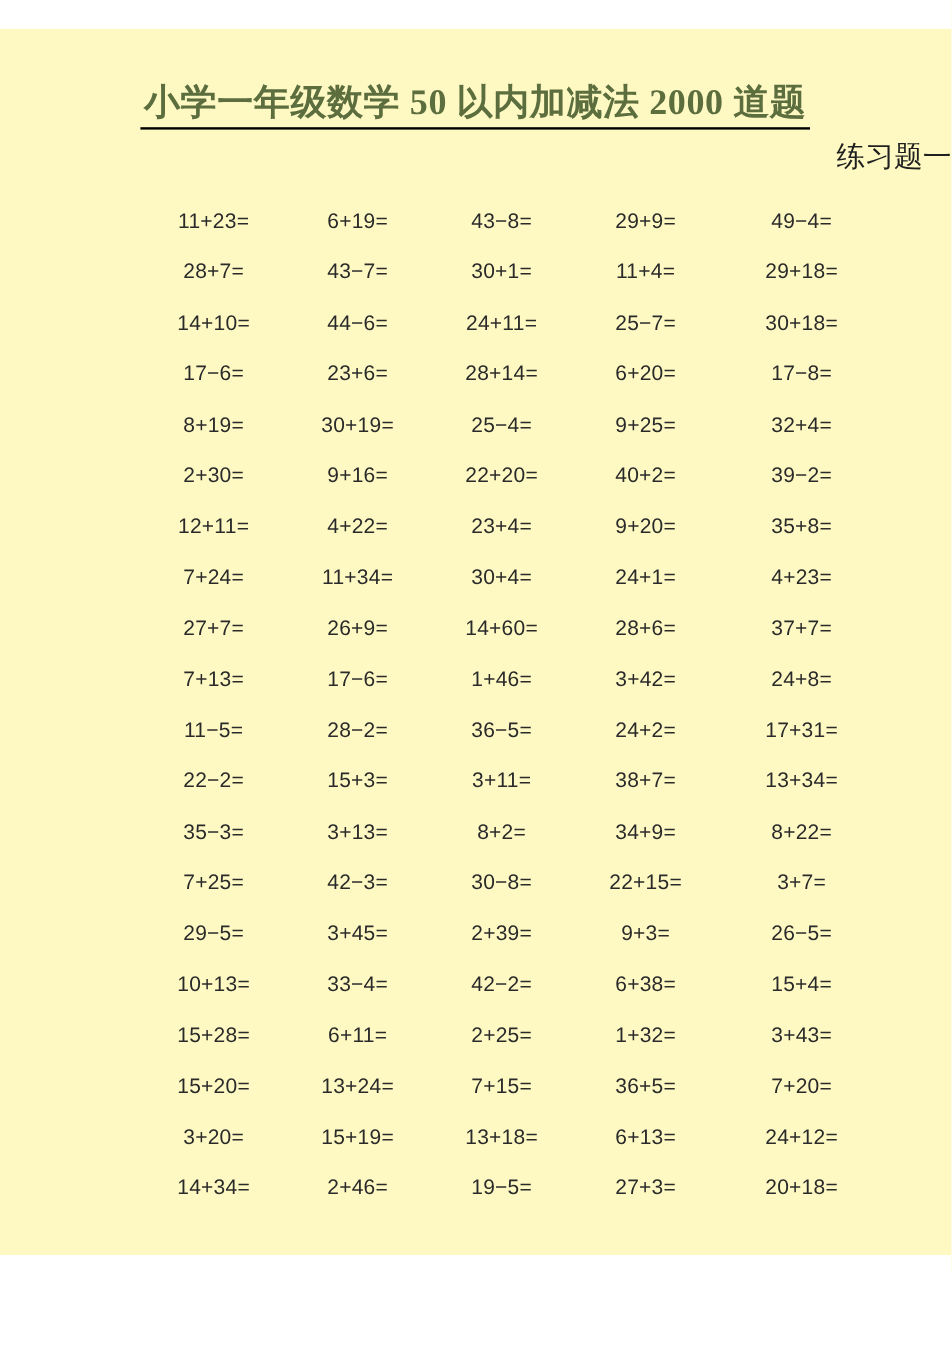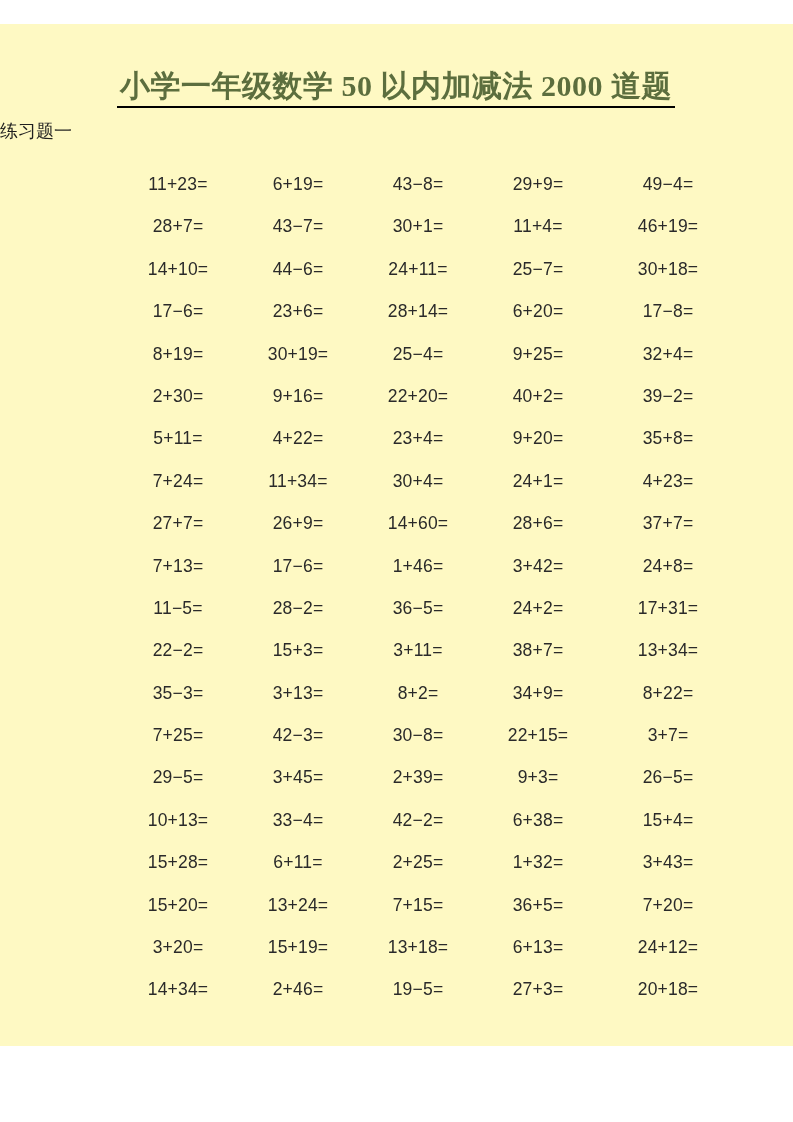--- a/index.html
+++ b/index.html
@@ -27,22 +27,22 @@
     font-family: "Liberation Serif", serif;
     font-weight: bold;
     font-size: 30px;
     line-height: 36px;
     color: #5c6e3e;
     white-space: nowrap;
     letter-spacing: 0.5px;
   }
   .subtitle {
     margin-top: 12px;
-    text-align: left;
-    font-size: 18px;
+    text-align: right;
+    font-size: 24px;
     line-height: 22px;
     color: #1f1f1f;
     font-weight: normal;
   }
   .problems-grid {
     margin-left: 118px;
     margin-top: 30px;
     display: grid;
     grid-template-columns: 120px 120px 120px 120px 140px;
     grid-auto-rows: 42.4px;
@@ -71,42 +71,42 @@
   <div class="problems-grid">
       <div class="cell">11+23=</div>
       <div class="cell">6+19=</div>
       <div class="cell">43−8=</div>
       <div class="cell">29+9=</div>
       <div class="cell">49−4=</div>
       <div class="cell">28+7=</div>
       <div class="cell">43−7=</div>
       <div class="cell">30+1=</div>
       <div class="cell">11+4=</div>
-      <div class="cell">46+19=</div>
+      <div class="cell">29+18=</div>
       <div class="cell">14+10=</div>
       <div class="cell">44−6=</div>
       <div class="cell">24+11=</div>
       <div class="cell">25−7=</div>
       <div class="cell">30+18=</div>
       <div class="cell">17−6=</div>
       <div class="cell">23+6=</div>
       <div class="cell">28+14=</div>
       <div class="cell">6+20=</div>
       <div class="cell">17−8=</div>
       <div class="cell">8+19=</div>
       <div class="cell">30+19=</div>
       <div class="cell">25−4=</div>
       <div class="cell">9+25=</div>
       <div class="cell">32+4=</div>
       <div class="cell">2+30=</div>
       <div class="cell">9+16=</div>
       <div class="cell">22+20=</div>
       <div class="cell">40+2=</div>
       <div class="cell">39−2=</div>
-      <div class="cell">5+11=</div>
+      <div class="cell">12+11=</div>
       <div class="cell">4+22=</div>
       <div class="cell">23+4=</div>
       <div class="cell">9+20=</div>
       <div class="cell">35+8=</div>
       <div class="cell">7+24=</div>
       <div class="cell">11+34=</div>
       <div class="cell">30+4=</div>
       <div class="cell">24+1=</div>
       <div class="cell">4+23=</div>
       <div class="cell">27+7=</div>

